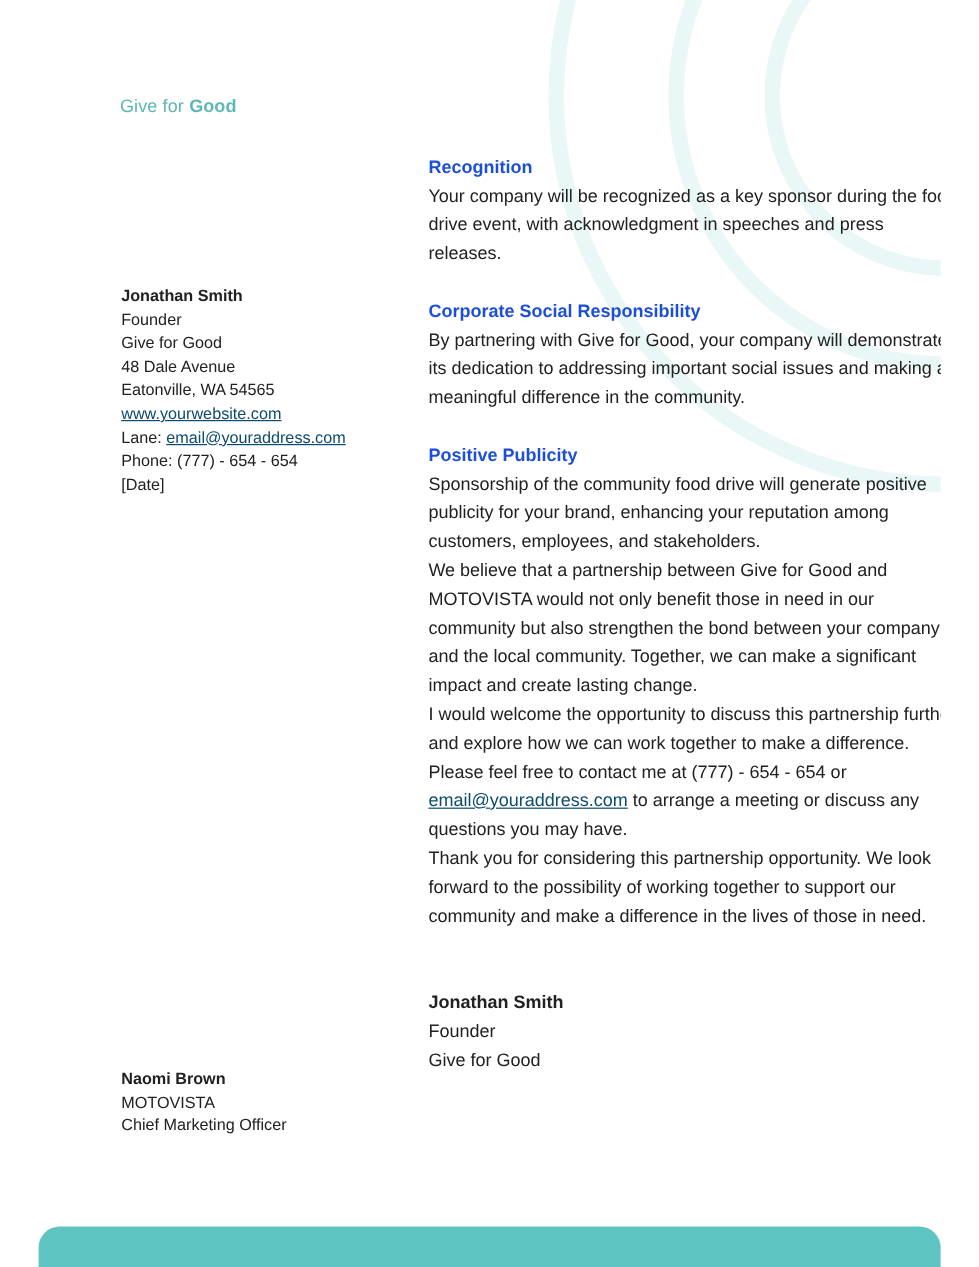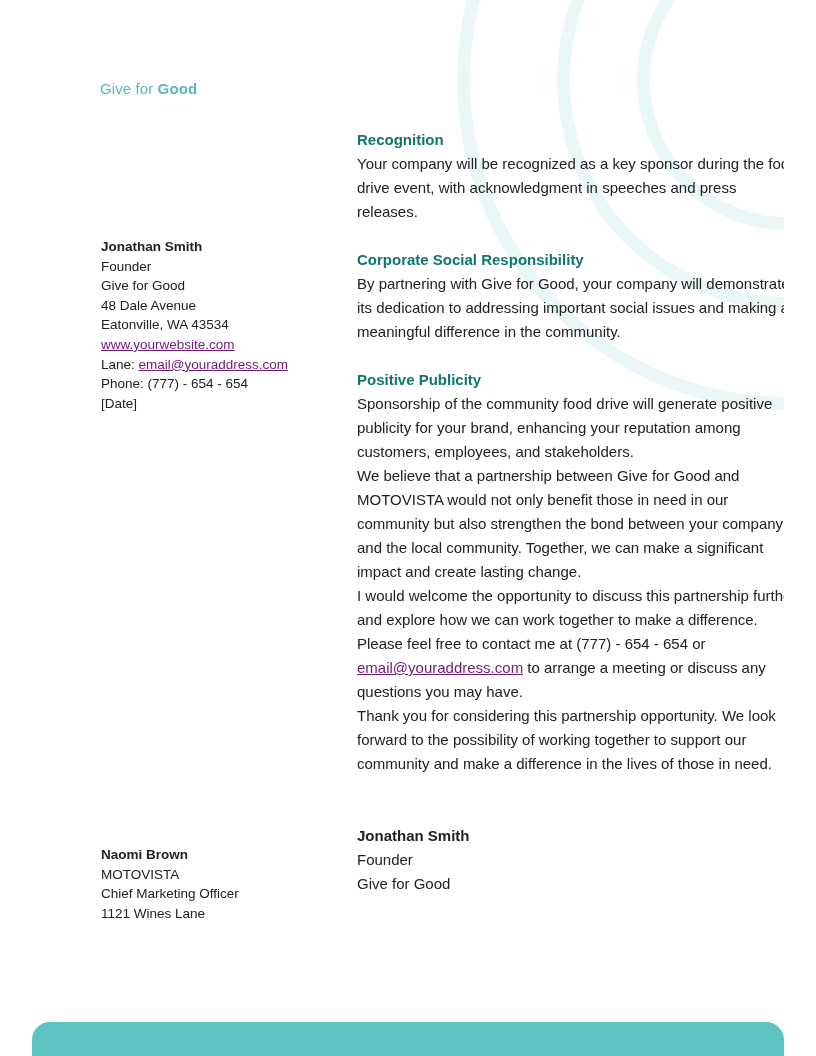--- a/index.html
+++ b/index.html
@@ -42,50 +42,50 @@
     left: 69px;
     top: 237px;
     width: 250px;
     font-size: 13.5px;
     line-height: 19.6px;
     color: #212121;
   }
   .sender-block .name { font-weight: 700; }
 
   a.doc-link {
-    color: #701a75;
+    color: #0c4a6e;
     text-decoration: underline;
     cursor: pointer;
   }
 
   .letter-body {
     position: absolute;
     left: 325px;
     top: 128px;
     width: 442px;
     font-size: 15px;
     line-height: 24px;
     color: #212121;
   }
   .letter-section { margin-bottom: 24px; }
   .letter-section h3 {
     font-size: 15px;
     line-height: 24px;
     font-weight: 700;
-    color: #0f766e;
+    color: #1d4ed8;
   }
   .letter-section p { margin: 0; }
 
   .closing-block { margin-top: 48px; }
   .closing-block .closing-name { font-weight: 700; }
 
   .recipient-block {
     position: absolute;
     left: 69px;
-    top: 845px;
+    top: 889px;
     width: 250px;
     font-size: 13.5px;
     line-height: 19.6px;
     color: #212121;
   }
   .recipient-block .name { font-weight: 700; }
 
   .footer-bar {
     position: absolute;
     left: 0;
@@ -108,21 +108,21 @@
   <div class="logo">
     <span>Give for</span>
     <span class="logo-bold">Good</span>
   </div>
 
   <div class="sender-block">
     <div class="name">Jonathan Smith</div>
     <div>Founder</div>
     <div>Give for Good</div>
     <div>48 Dale Avenue</div>
-    <div>Eatonville, WA 43534</div>
+    <div>Eatonville, WA 54565</div>
     <div>
       <a class="doc-link">www.yourwebsite.com</a>
     </div>
     <div>
       <span>Lane:</span>
       <a class="doc-link">email@youraddress.com</a>
     </div>
     <div>Phone: (777) - 654 - 654</div>
     <div>[Date]</div>
   </div>
@@ -154,18 +154,17 @@
       <div>Founder</div>
       <div>Give for Good</div>
     </div>
 
   </div>
 
   <div class="recipient-block">
     <div class="name">Naomi Brown</div>
     <div>MOTOVISTA</div>
     <div>Chief Marketing Officer</div>
-    <div>1121 Wines Lane</div>
   </div>
 
   <div class="footer-bar"></div>
 
 </div>
 
 </body></html>

